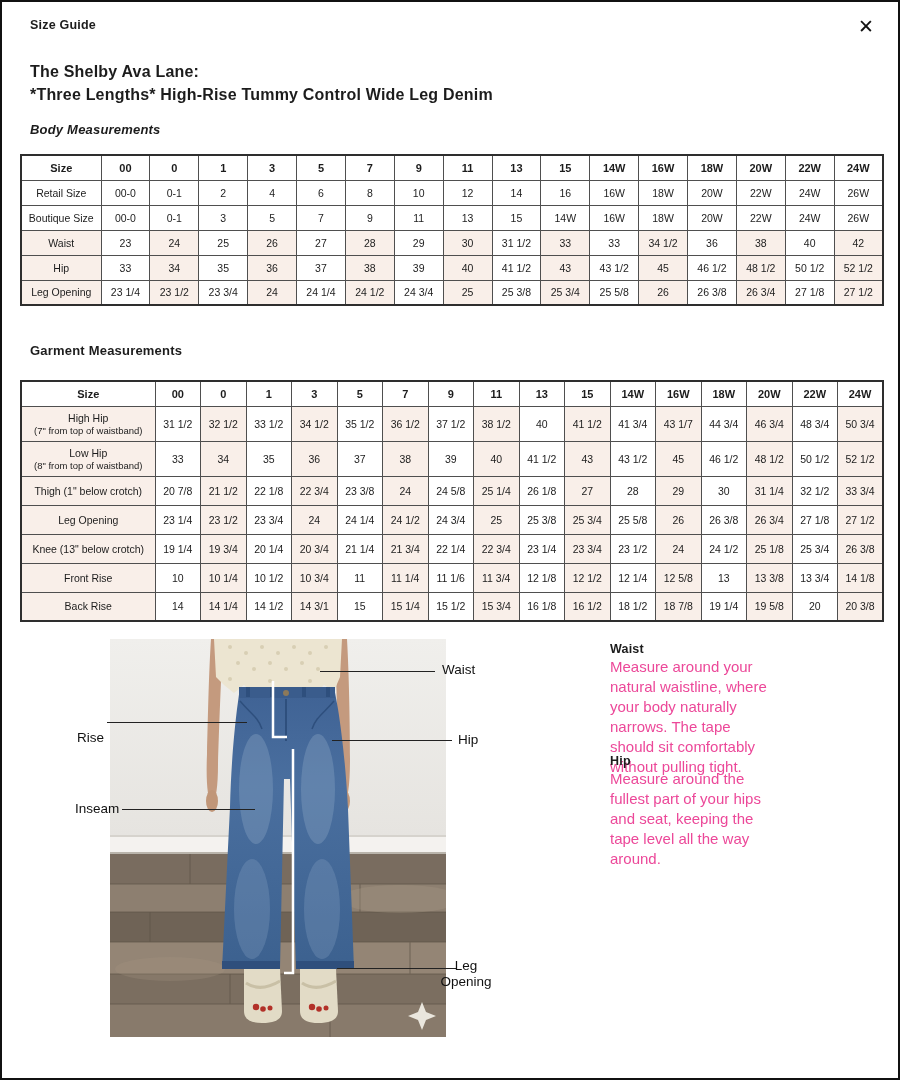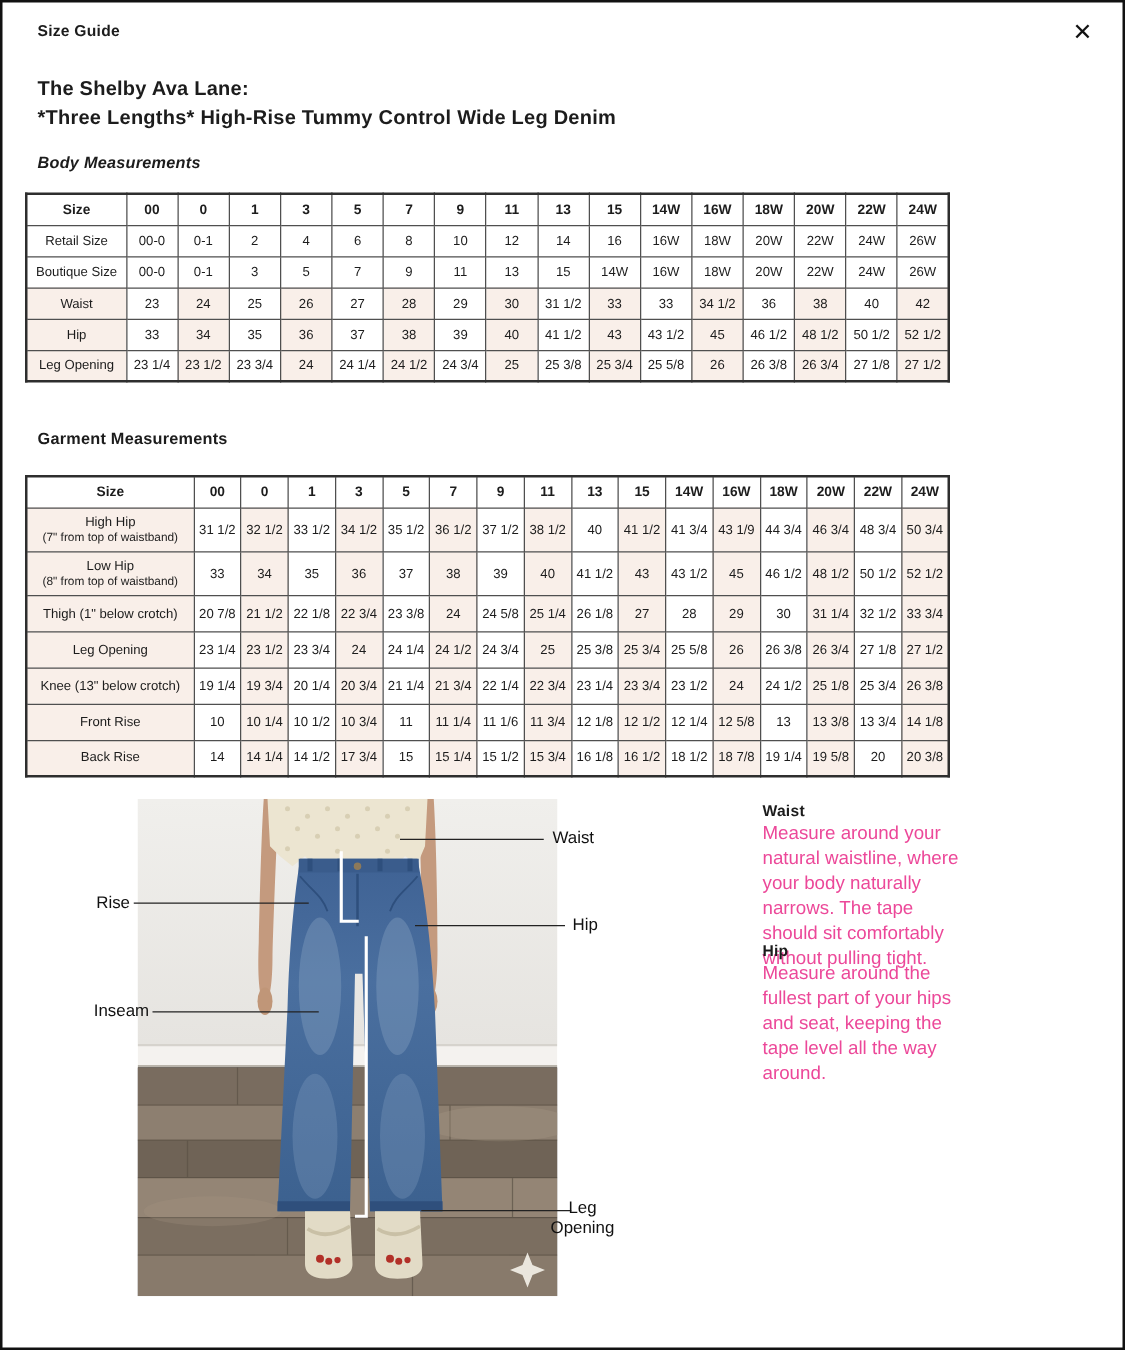--- a/index.html
+++ b/index.html
@@ -13,21 +13,21 @@
   .modal-header { position: absolute; top: 16px; left: 28px; right: 24px; display: flex; justify-content: space-between; align-items: flex-start; gap: 33px; }
   .modal-title { font-size: 12.5px; font-weight: bold; letter-spacing: .2px; }
   .close-btn { font-size: 19px; line-height: 16px; font-weight: 400; color: #111; background: none; border: none; cursor: pointer; font-family: "DejaVu Sans", sans-serif; }
   
   .product-title { position: absolute; top: 58px; left: 28px; right: 30px; font-size: 16px; font-weight: bold; line-height: 23px; letter-spacing: .2px; }
   
   .section-heading { position: absolute; left: 28px; font-size: 13px; font-weight: bold; letter-spacing: .2px; }
   #body-heading { top: 120px; font-style: italic; }
   #garment-heading { top: 341px; }
   
-  .size-table { position: absolute; left: 18px; width: 740px; border-collapse: collapse; table-layout: fixed; border: 2px solid #2e2e2e; }
+  .size-table { position: absolute; left: 18px; width: 864px; border-collapse: collapse; table-layout: fixed; border: 2px solid #2e2e2e; }
   #body-table { top: 152px; }
   #garment-table { top: 378px; }
   .size-table th, .size-table td {
     border: 1px solid #4f4f4f; text-align: center; vertical-align: middle;
     font-size: 10.5px; padding: 1px 0; background: #fff;
   }
   .size-table thead th { font-weight: bold; font-size: 11px; height: 25px; }
   #body-table tbody th, #body-table tbody td { height: 25px; font-weight: normal; }
   #garment-table tbody th, #garment-table tbody td { height: 29px; font-weight: normal; }
   #garment-table tbody tr.tall th, #garment-table tbody tr.tall td { height: 35px; }
@@ -251,21 +251,21 @@
           <td class="shade">32 1/2</td>
           <td>33 1/2</td>
           <td class="shade">34 1/2</td>
           <td>35 1/2</td>
           <td class="shade">36 1/2</td>
           <td>37 1/2</td>
           <td class="shade">38 1/2</td>
           <td>40</td>
           <td class="shade">41 1/2</td>
           <td>41 3/4</td>
-          <td class="shade">43 1/9</td>
+          <td class="shade">43 1/7</td>
           <td>44 3/4</td>
           <td class="shade">46 3/4</td>
           <td>48 3/4</td>
           <td class="shade">50 3/4</td>
         </tr>
         <tr class="tall">
           <th class="shade">Low Hip<span class="sublabel">(8" from top of waistband)</span></th>
           <td>33</td>
           <td class="shade">34</td>
           <td>35</td>
@@ -357,21 +357,21 @@
           <td>13</td>
           <td class="shade">13 3/8</td>
           <td>13 3/4</td>
           <td class="shade">14 1/8</td>
         </tr>
         <tr>
           <th class="shade">Back Rise</th>
           <td>14</td>
           <td class="shade">14 1/4</td>
           <td>14 1/2</td>
-          <td class="shade">17 3/4</td>
+          <td class="shade">14 3/1</td>
           <td>15</td>
           <td class="shade">15 1/4</td>
           <td>15 1/2</td>
           <td class="shade">15 3/4</td>
           <td>16 1/8</td>
           <td class="shade">16 1/2</td>
           <td>18 1/2</td>
           <td class="shade">18 7/8</td>
           <td>19 1/4</td>
           <td class="shade">19 5/8</td>
@@ -494,21 +494,21 @@
       </svg>
     </div>
 
     <div class="anno-line" style="left:318px; top:39px;  width:115px;"></div>
     <div class="anno-line" style="left:105px; top:90px;  width:140px;"></div>
     <div class="anno-line" style="left:330px; top:108px; width:120px;"></div>
     <div class="anno-line" style="left:120px; top:177px; width:133px;"></div>
     <div class="anno-line" style="left:335px; top:336px; width:120px;"></div>
 
     <div class="anno-label" style="left:440px; top:30px;">Waist</div>
-    <div class="anno-label" style="left:75px;  top:82px;">Rise</div>
+    <div class="anno-label" style="left:75px;  top:98px;">Rise</div>
     <div class="anno-label" style="left:456px; top:100px;">Hip</div>
     <div class="anno-label" style="left:73px;  top:169px;">Inseam</div>
     <div class="anno-label" id="leg-opening-label" style="left:436px; top:326px;">Leg<br>Opening</div>
 
     <div class="info-col info-block" id="info-waist" style="position:absolute;">
       <h4>Waist</h4>
       <p>Measure around your natural waistline, where your body naturally narrows. The tape should sit comfortably without pulling tight.</p>
     </div>
     <div class="info-col info-block" id="info-hip" style="position:absolute;">
       <h4>Hip</h4>

